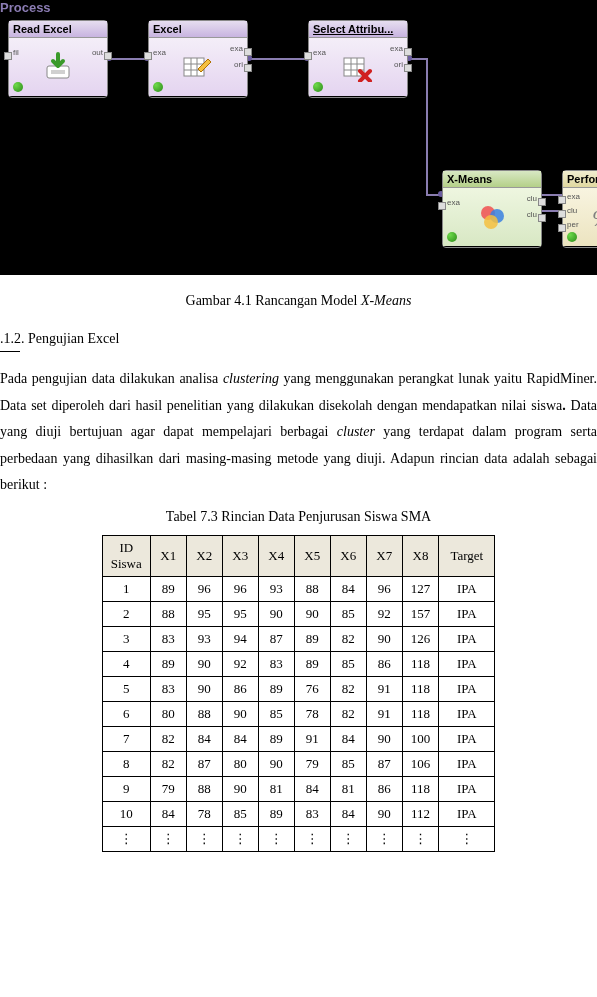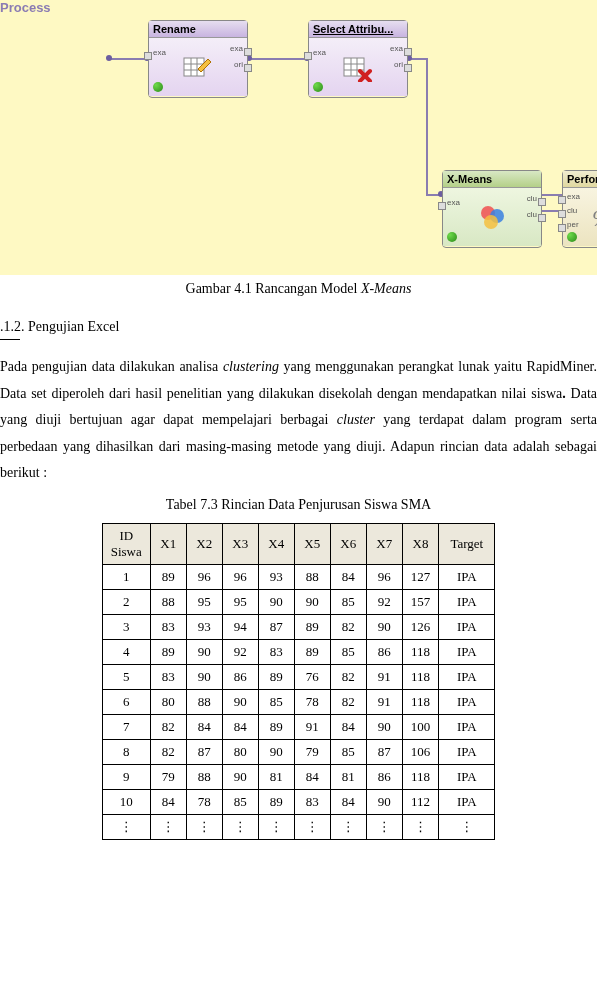--- a/index.html
+++ b/index.html
@@ -10,21 +10,21 @@
       color: #000;
       background: #fff;
       padding: 0;
     }
     
     
     .process-area {
       position: relative;
       width: 597px;
       height: 275px;
-      background: #fef9c3;
+      background: #000000;
     }
     .process-label {
       position: absolute;
       left: 0; top: 0;
       font-family: Tahoma, sans-serif;
       font-size: 13px;
       font-weight: bold;
       color: #8b7cb3;
     }
     .node {
@@ -91,21 +91,21 @@
       background: #8a7db0;
     }
     .wire-dot {
       position:absolute; width:6px; height:6px; border-radius:50%;
       background:#6c5ea0;
     }
     
     
     .caption {
       text-align: center;
-      margin: 6px 0 22px;
+      margin: 18px 0 22px;
       font-size: 14px;
     }
     .section-num {
       font-size: 14px;
       margin: 6px 0 4px 0;
     }
     .sep-line {
       border: none;
       border-top: 1px solid #000;
       width: 20px;
@@ -160,23 +160,40 @@
 
   <div class="wire" style="left:408px; top:58px; width:20px;"></div>
   <div class="wire" style="left:426px; top:58px; width:2px; height:138px;"></div>
   <div class="wire" style="left:426px; top:194px; width:14px;"></div>
   <div class="wire-dot" style="left:406px; top:55px;"></div>
   <div class="wire-dot" style="left:438px; top:191px;"></div>
 
   <div class="wire" style="left:542px; top:194px; width:20px;"></div>
   <div class="wire" style="left:542px; top:210px; width:20px;"></div>
 
+  <div class="node purple" style="left:8px; top:20px;">
+    <div class="node-title">Read Excel</div>
+    <div class="node-body">
+      <span class="port left" style="top:14px;"></span>
+      <span class="port-label" style="left:4px; top:10px;">fil</span>
+      <span class="port right" style="top:14px;"></span>
+      <span class="port-label" style="right:4px; top:10px;">out</span>
+      <span class="icon-box">
+        <svg class="icon-svg" viewBox="0 0 34 30">
+          <rect x="6" y="14" width="22" height="12" rx="2" fill="#fff" stroke="#888"></rect>
+          <rect x="10" y="18" width="14" height="4" fill="#d0d0d0"></rect>
+          <path d="M17 2 L17 14 M12 9 L17 14 L22 9" stroke="#3a9a2a" stroke-width="4" fill="none" stroke-linecap="round" stroke-linejoin="round"></path>
+        </svg>
+      </span>
+      <span class="status-dot"></span>
+    </div>
+  </div>
 
   <div class="node purple" style="left:148px; top:20px;">
-    <div class="node-title">Rename</div>
+    <div class="node-title">Excel</div>
     <div class="node-body">
       <span class="port left" style="top:14px;"></span>
       <span class="port-label" style="left:4px; top:10px;">exa</span>
       <span class="port right" style="top:10px;"></span>
       <span class="port-label" style="right:4px; top:6px;">exa</span>
       <span class="port right" style="top:26px;"></span>
       <span class="port-label" style="right:4px; top:22px;">ori</span>
       <span class="icon-box">
         <svg class="icon-svg" viewBox="0 0 34 30">
           <rect x="3" y="6" width="20" height="18" fill="#fff" stroke="#888"></rect>

